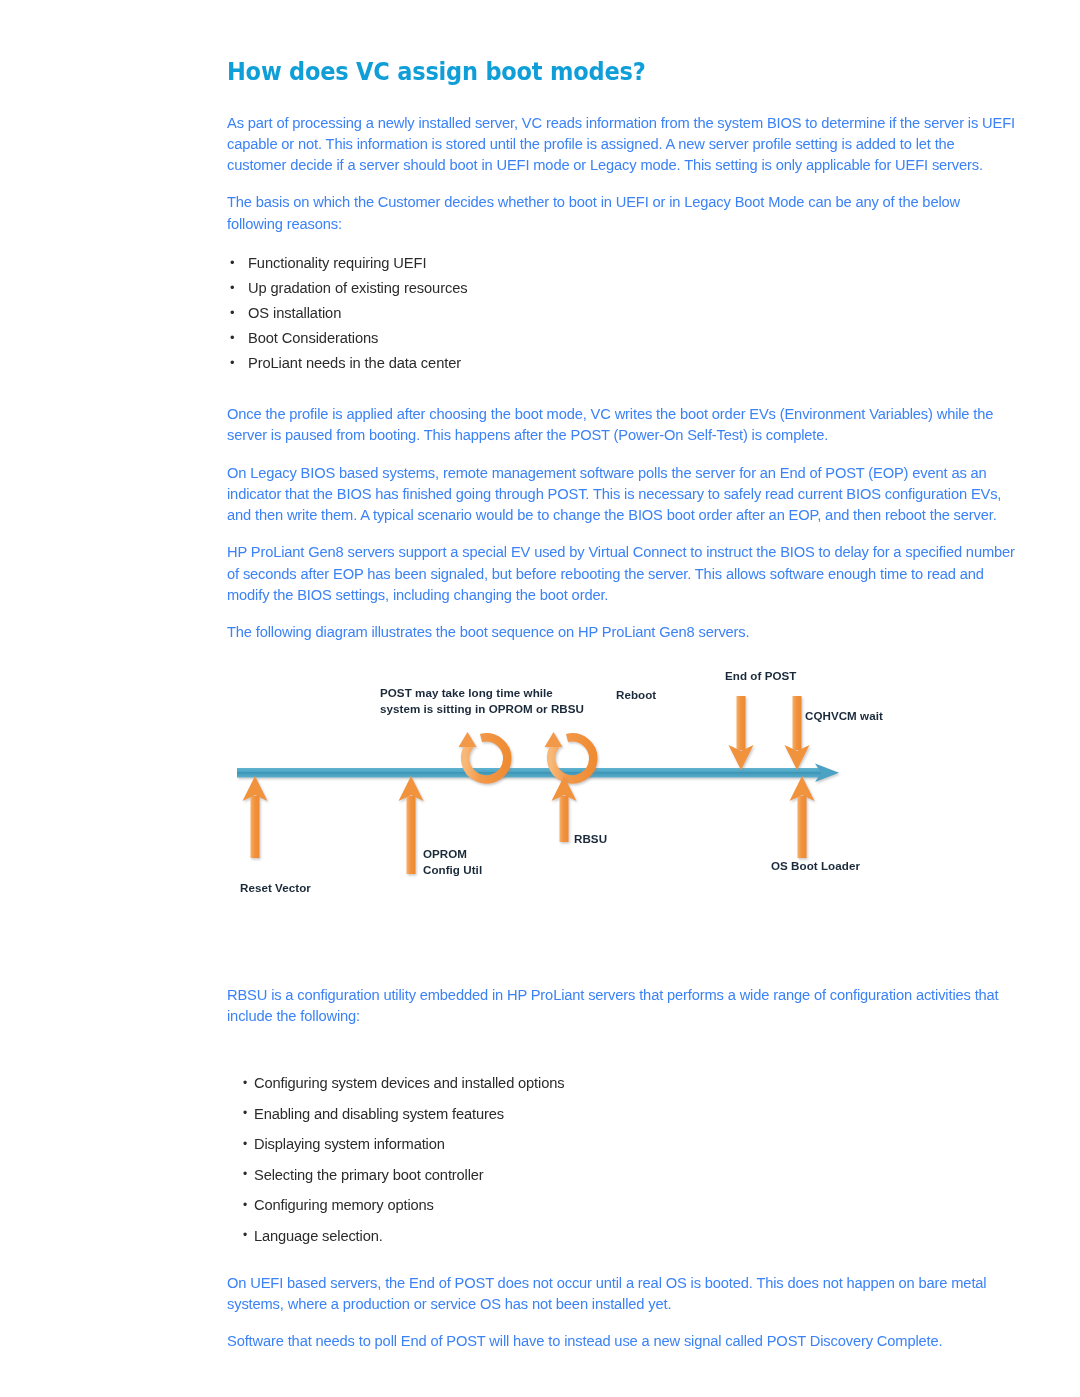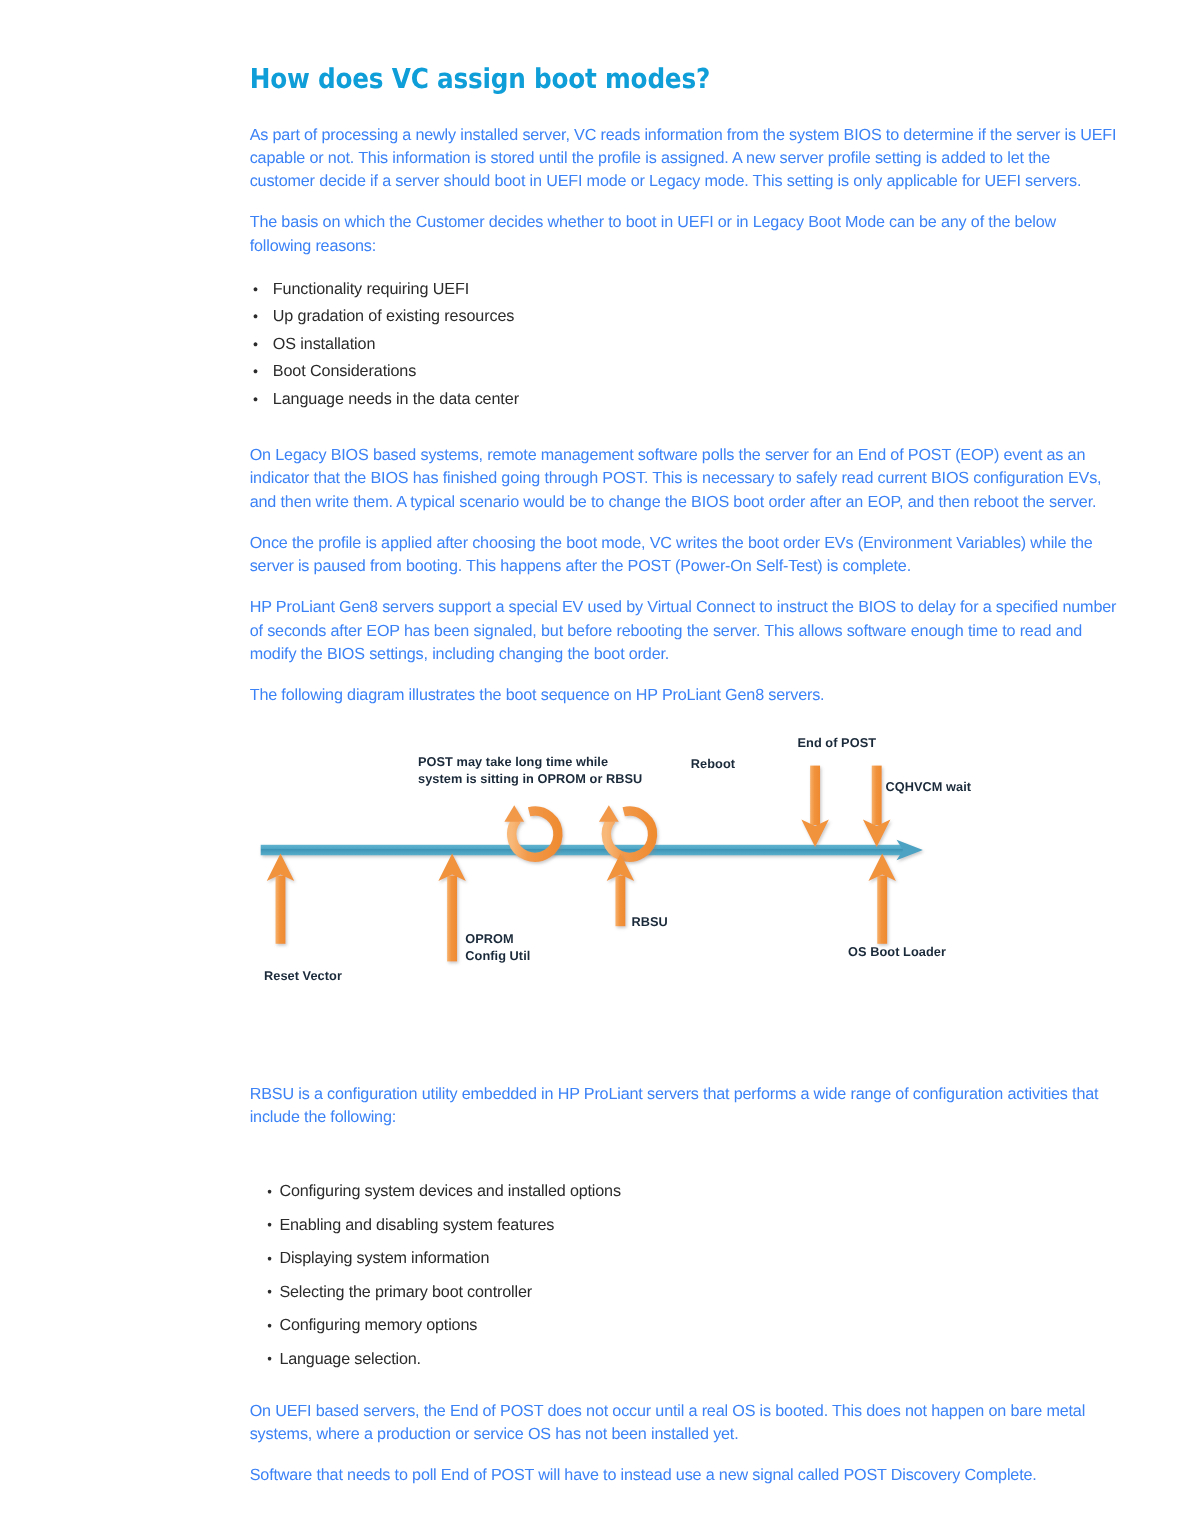--- a/index.html
+++ b/index.html
@@ -127,28 +127,28 @@
 
     <p class="para">As part of processing a newly installed server, VC reads information from the system BIOS to determine if the server is UEFI capable or not. This information is stored until the profile is assigned. A new server profile setting is added to let the customer decide if a server should boot in UEFI mode or Legacy mode. This setting is only applicable for UEFI servers.</p>
 
     <p class="para">The basis on which the Customer decides whether to boot in UEFI or in Legacy Boot Mode can be any of the below following reasons:</p>
 
     <ul class="bullets-a">
       <li>Functionality requiring UEFI</li>
       <li>Up gradation of existing resources</li>
       <li>OS installation</li>
       <li>Boot Considerations</li>
-      <li>Language needs in the data center</li>
+      <li>ProLiant needs in the data center</li>
     </ul>
 
     <div class="spacer-pre-mid"></div>
 
+    <p class="para">Once the profile is applied after choosing the boot mode, VC writes the boot order EVs (Environment Variables) while the server is paused from booting. This happens after the POST (Power-On Self-Test) is complete.</p>
+
     <p class="para">On Legacy BIOS based systems, remote management software polls the server for an End of POST (EOP) event as an indicator that the BIOS has finished going through POST. This is necessary to safely read current BIOS configuration EVs, and then write them. A typical scenario would be to change the BIOS boot order after an EOP, and then reboot the server.</p>
-
-    <p class="para">Once the profile is applied after choosing the boot mode, VC writes the boot order EVs (Environment Variables) while the server is paused from booting. This happens after the POST (Power-On Self-Test) is complete.</p>
 
     <p class="para">HP ProLiant Gen8 servers support a special EV used by Virtual Connect to instruct the BIOS to delay for a specified number of seconds after EOP has been signaled, but before rebooting the server. This allows software enough time to read and modify the BIOS settings, including changing the boot order.</p>
 
     <p class="para">The following diagram illustrates the boot sequence on HP ProLiant Gen8 servers.</p>
 
     <div class="spacer-pre-diagram"></div>
 
     <div class="diagram-wrap">
 
       <svg class="diagram-svg" width="790" height="265" viewBox="0 0 790 265">
@@ -218,21 +218,21 @@
 
         <g filter="url(#softShadow)">
           <rect x="565.5" y="28" width="9" height="54" fill="url(#arrGradV)"></rect>
           <path d="M 570 102 L 557.5 77 L 570 83 L 582.5 77 Z" fill="#f1923c"></path>
         </g>
       </svg>
 
       <div class="dlabel" style="left:153px; top:17px;">POST may take long time while</div>
       <div class="dlabel" style="left:153px; top:33px;">system is sitting in OPROM or RBSU</div>
 
-      <div class="dlabel" style="left:401px; top:19px;">Reboot</div>
+      <div class="dlabel" style="left:389px; top:19px;">Reboot</div>
 
       <div class="dlabel" style="left:498px; top:0;">End of POST</div>
 
       <div class="dlabel" style="left:578px; top:40px;">CQHVCM wait</div>
 
       <div class="dlabel" style="left:13px; top:178px;margin-top:34px;">Reset Vector</div>
 
       <div class="dlabel" style="left:196px; top:178px;">OPROM</div>
       <div class="dlabel" style="left:196px; top:194px;">Config Util</div>
 

